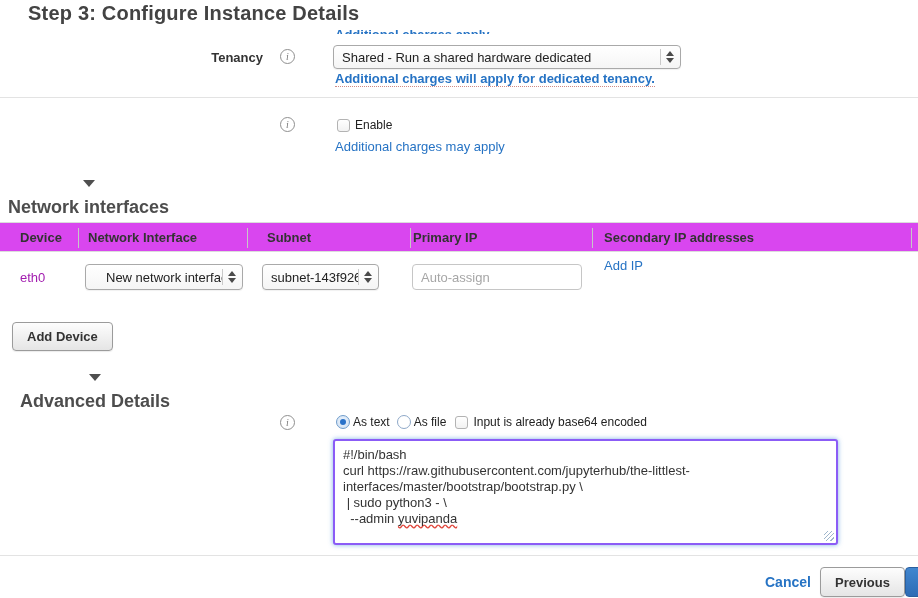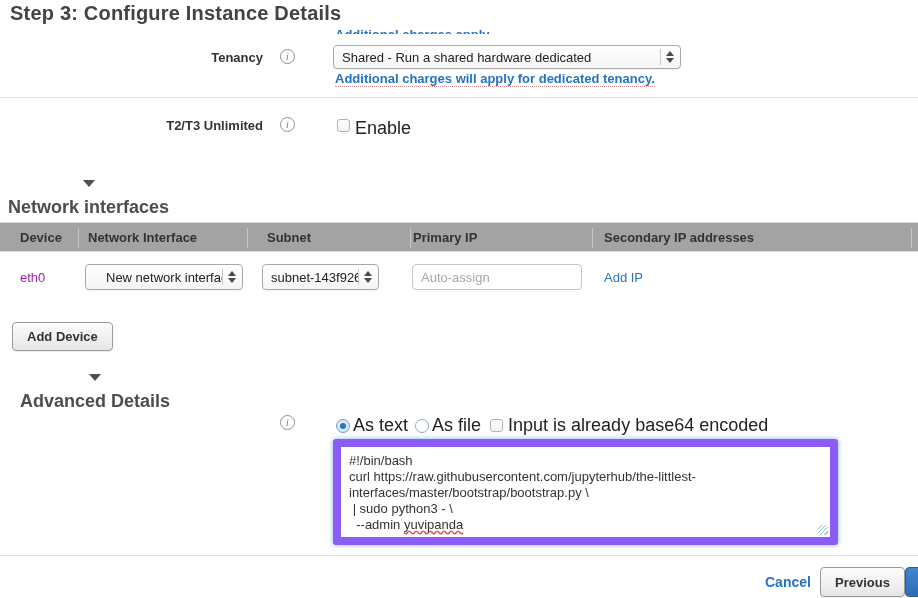--- a/index.html
+++ b/index.html
@@ -4,21 +4,21 @@
 <style>
   * { margin:0; padding:0; box-sizing:border-box; }
   html,body { background:#fff; }
   body { font-family:"Liberation Sans", sans-serif; color:#333; }
   #screen {
     position:relative; width:918px; height:598px; overflow:hidden; background:#fff;
   }
   .abs { position:absolute; }
 
   
-  .page-title { left:10px; top:2px; font-size:20px; font-weight:bold; color:#434343; letter-spacing:0.2px; }
+  .page-title { left:28px; top:2px; font-size:20px; font-weight:bold; color:#434343; letter-spacing:0.2px; }
   .clip-link-wrap { left:335px; top:25px; height:9px; overflow:hidden; }
   .clip-link-wrap .lnk { display:inline-block; margin-top:-8px; }
 
   
   .lnk { color:#2673c4; font-size:13px; text-decoration:none; cursor:pointer; }
   .lnk.dotted { border-bottom:1px dotted #cf8b85;font-weight:bold; }
   .field-label { left:0; width:263px; text-align:right; font-size:13px; font-weight:bold; color:#333; }
   .info-icon {
     width:15px; height:15px; border:1px solid #8f8f8f; border-radius:50%;
     color:#7a7a7a; font-family:"Liberation Serif", serif; font-style:italic;
@@ -35,30 +35,30 @@
   .select .sel-text { padding:0 4px 0 8px; white-space:nowrap; overflow:hidden; flex:1; }
   .stepper { display:flex; flex-direction:column; align-items:center; justify-content:center;
     gap:2px; padding:0 6px 0 5px; border-left:1px solid #c9c9c9; height:16px; }
   .tri-up   { width:0; height:0; border-left:4px solid transparent; border-right:4px solid transparent; border-bottom:5px solid #4a4a4a; }
   .tri-down { width:0; height:0; border-left:4px solid transparent; border-right:4px solid transparent; border-top:5px solid #4a4a4a; }
 
   .checkbox { width:13px; height:13px; border:1px solid #b3b3b3; border-radius:3px; background:linear-gradient(#fff,#f2f2f2); cursor:pointer; }
   .radio { width:14px; height:14px; border:1px solid #8ea8c8; border-radius:50%; background:#fff; cursor:pointer; position:relative; }
   .radio.checked { border-color:#6f9ccb; background:radial-gradient(circle at 50% 40%, #eaf2fb, #cfe0f3); }
   .radio.checked::after { content:""; position:absolute; left:3px; top:3px; width:6px; height:6px; border-radius:50%; background:#2a72c9; }
-  .ctl-label { font-size:18px; color:#222; }
+  .ctl-label { font-size:12px; color:#222; }
 
   
   .section-head { display:flex; align-items:center; gap:10px;flex-direction:column; }
   .collapse-arrow { width:0; height:0; border-left:6px solid transparent; border-right:6px solid transparent; border-top:7px solid #4f4f4f; cursor:pointer; }
   .section-title { font-size:18px; font-weight:bold; color:#4d4d4d; }
   .section-head .info-icon { margin-top:-6px; }
 
   
-  .tbl-head { left:0; top:222px; width:918px; height:30px; background:#a3a3a3; border-top:1px solid #dcdcdc; border-bottom:1px solid #dcdcdc; }
+  .tbl-head { left:0; top:222px; width:918px; height:30px; background:#d946ef; border-top:1px solid #dcdcdc; border-bottom:1px solid #dcdcdc; }
   .th { position:absolute; top:0; height:30px; line-height:29px; font-size:13px; font-weight:bold; color:#333; }
   .th-sep { position:absolute; top:5px; width:1px; height:20px; background:#c7c7c7; }
   .cell-text { font-size:13px; color:#a21caf; }
 
   .text-input { border:1px solid #c6c6c6; border-radius:4px; height:26px; font-size:13px; padding:0 8px;
     font-family:"Liberation Sans", sans-serif; color:#333; background:#fff; }
   .text-input::placeholder { color:#a6a6a6; }
 
   .btn-gray {
     background:linear-gradient(#fdfdfd,#e5e5e5); border:1px solid #9b9b9b; border-radius:4px;
@@ -66,21 +66,21 @@
     box-shadow:0 1px 1px rgba(0,0,0,0.08); font-family:"Liberation Sans", sans-serif;
   }
   .btn-blue {
     background:linear-gradient(#4186cf,#2e6cb5); border:1px solid #2a5f9e; border-radius:4px;
     height:30px; width:80px; cursor:pointer;
   }
 
   
   .userdata-box {
     left:333px; top:439px; width:505px; height:106px; background:#fff;
-    border:8px solid #8b5cf6; border-radius:3px; box-shadow:0 0 5px rgba(85,154,221,0.75);
+    border:2px solid #8b5cf6; border-radius:3px; box-shadow:0 0 5px rgba(85,154,221,0.75);
     padding:6px 8px; font-size:13px; line-height:16px; color:#333; cursor:text; overflow:hidden;
   }
   .userdata-box .tline { white-space:pre-wrap; }
   .squiggle { text-decoration:underline; text-decoration-style:wavy; text-decoration-color:#e0453a; text-decoration-skip-ink:none; }
   .resize-grip { position:absolute; right:2px; bottom:2px; width:10px; height:10px;
     background:repeating-linear-gradient(-45deg, transparent 0 2px, #9fb6cc 2px 3px); cursor:nwse-resize; }
 
   .footer-cancel { font-size:14px; font-weight:bold; }
 </style>
 </head>
@@ -99,24 +99,24 @@
     <span class="sel-text">Shared - Run a shared hardware dedicated</span>
     <span class="stepper">
         <span class="tri-up"></span>
         <span class="tri-down"></span>
       </span>
   </div>
   <span class="abs lnk dotted" style="left:335px; top:71px;">Additional charges will apply for dedicated tenancy.</span>
 
   <div class="abs divider" style="top:97px;"></div>
 
-  <div class="abs field-label" style="top:118px;">T2/T3 Unlimited</div>
   <div class="abs info-icon" style="left:280px; top:117px;">i</div>
   <div class="abs checkbox" style="left:337px; top:119px;"></div>
   <span class="abs ctl-label" style="left:355px; top:118px;">Enable</span>
+  <span class="abs lnk" style="left:335px; top:139px;">Additional charges may apply</span>
 
   <div class="abs section-head" style="left:8px; top:180px;">
     <span class="collapse-arrow"></span>
     <span class="section-title">Network interfaces</span>
     <span class="info-icon">i</span>
   </div>
 
   <div class="abs tbl-head">
     <span class="th" style="left:20px;">Device</span>
     <span class="th" style="left:88px;">Network Interface</span>
@@ -140,21 +140,21 @@
         </span>
     </div>
     <div class="abs select" style="left:262px; top:264px; width:117px; height:26px;">
       <span class="sel-text">subnet-143f9263</span>
       <span class="stepper">
           <span class="tri-up"></span>
           <span class="tri-down"></span>
         </span>
     </div>
     <input class="abs text-input" style="left: 412px; top: 264px; width: 170px;" placeholder="Auto-assign">
-    <span class="abs lnk" style="left:604px; top:270px;">Add IP</span>
+    <span class="abs lnk" style="left:604px; top:258px;">Add IP</span>
   </div>
 
   <button class="abs btn-gray" style="left:12px; top:322px;">Add Device</button>
 
   <div class="abs section-head" style="left:20px; top:374px;">
     <span class="collapse-arrow"></span>
     <span class="section-title">Advanced Details</span>
   </div>
 
   <div class="abs info-icon" style="left:280px; top:415px;">i</div>

